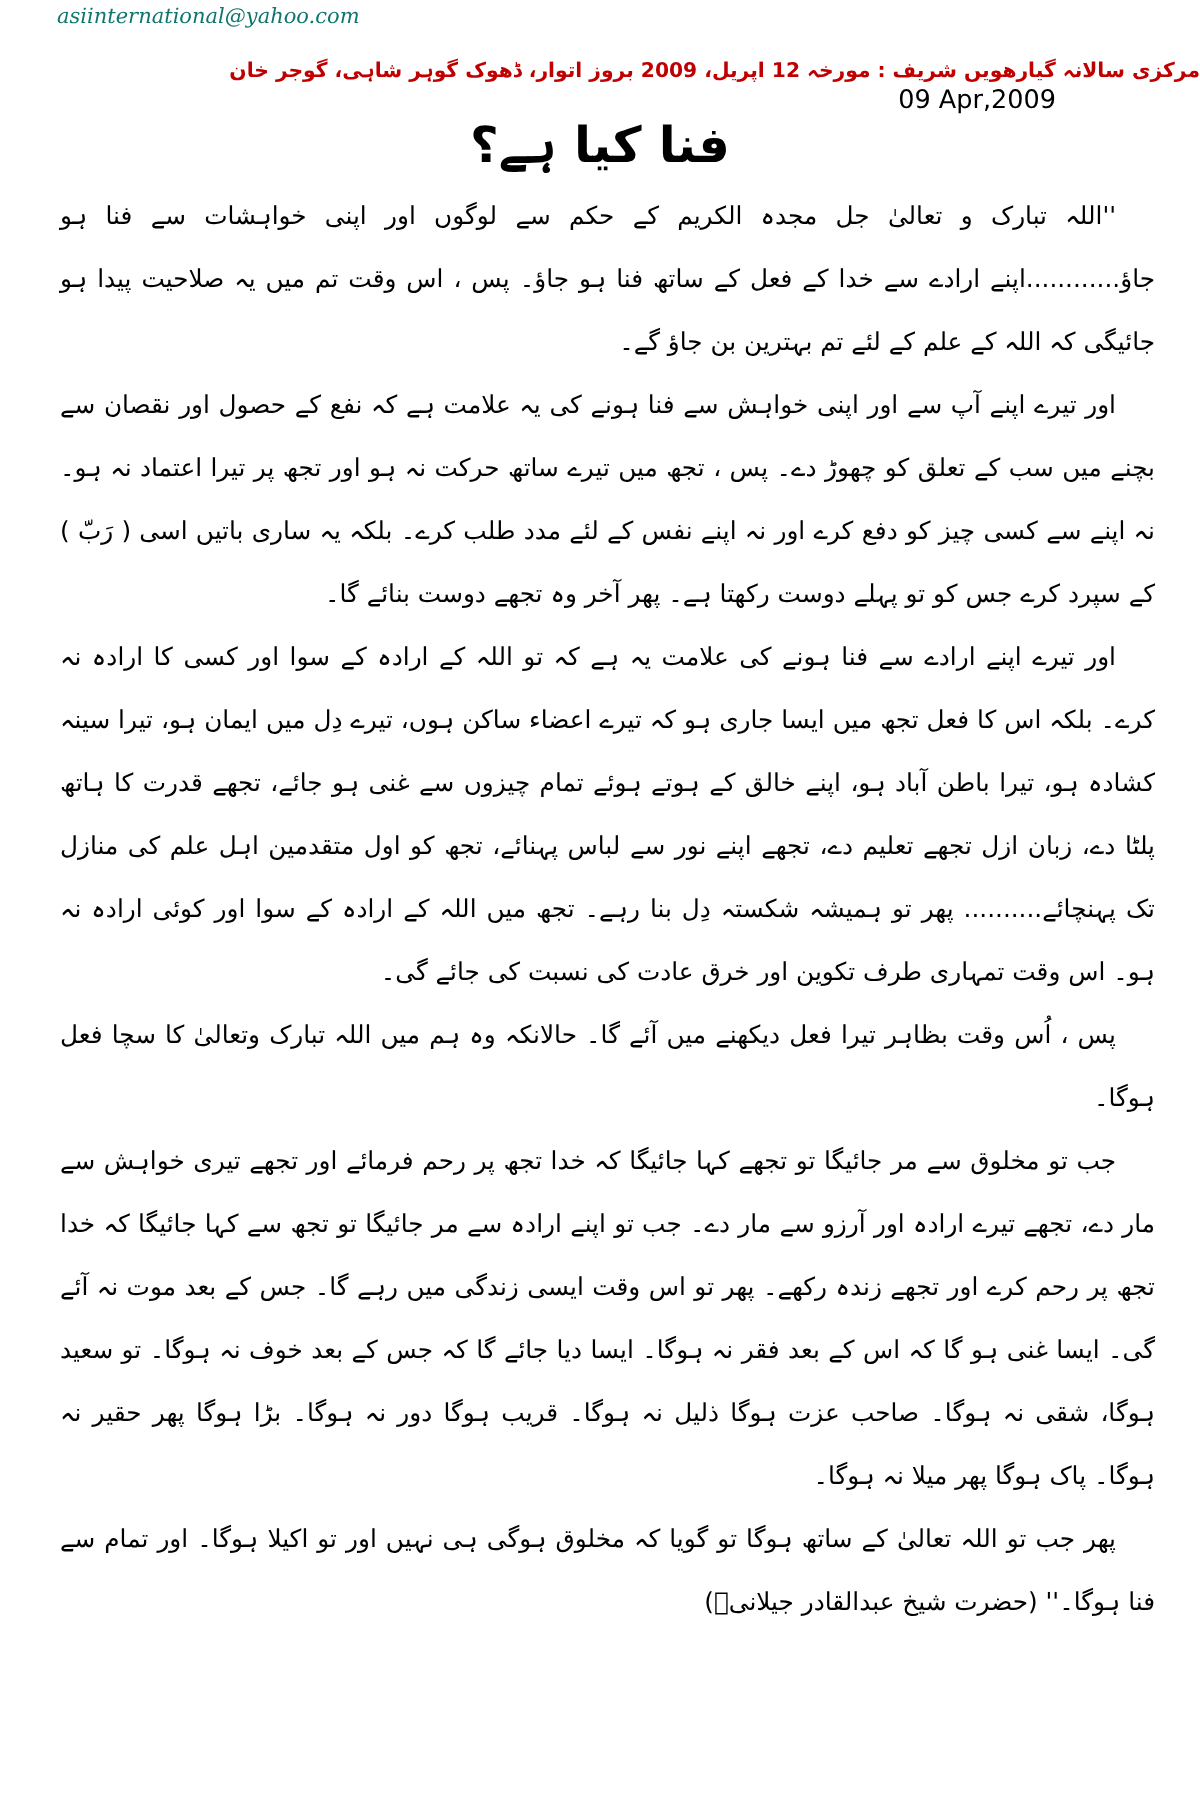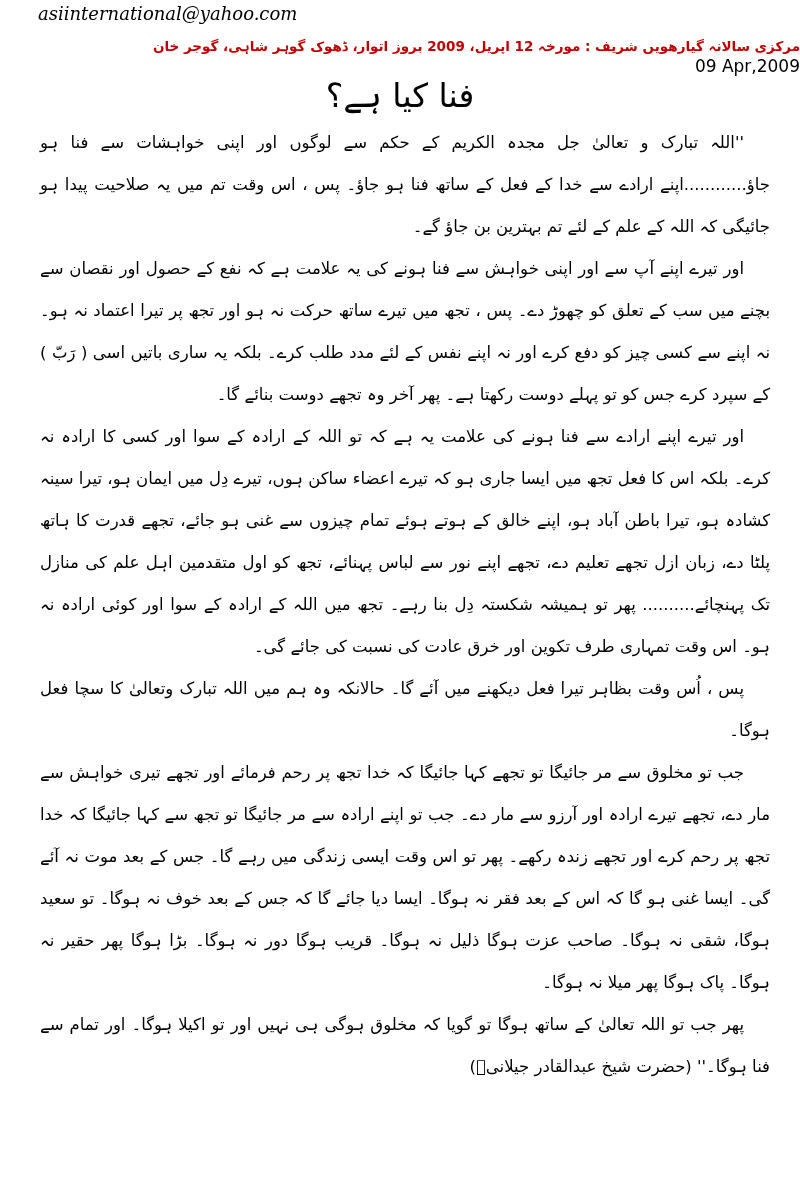--- a/index.html
+++ b/index.html
@@ -13,50 +13,51 @@
     overflow: hidden;
     font-family: "DejaVu Sans", sans-serif;
     color: #000000;
   }
   
   .top-area { position: relative; height: 30px; }
   .header-email {
     position: absolute; left: 38px; top: 3px;
     font-family: "DejaVu Serif", serif;
     font-style: italic;
-    font-size: 18px;
-    color: #000000;
+    font-size: 14px;
+    color: #0f766e;
     text-decoration: none;
   }
   .bismillah-wrap { position: absolute; left: 0; right: 0; top: 2px; text-align: center; }
   .bismillah {
     direction: rtl;
     font-size: 13.5px;
     font-weight: bold;
     line-height: 14px;
   }
   .page-num { font-size: 12.5px; line-height: 13px; }
   .event-line {
     direction: rtl;
     color: #c00000;
     font-size: 13.5px;
     font-weight: bold;
     margin-top: 8px;
     letter-spacing: 0.2px;
   }
   .date-line {
     text-align: right;
+    padding-right: 96px;
     font-size: 17px;
     margin-top: 2px;
   }
   .doc-title {
     direction: rtl;
     text-align: center;
     font-size: 33px;
-    font-weight: normal;
+    font-weight: bold;
     margin-top: 0px;
     line-height: 40px;
   }
   
   .content {
     direction: rtl;
     text-align: justify;
     padding: 6px 30px 0 40px;
     font-size: 16.5px;
     line-height: 42px;

